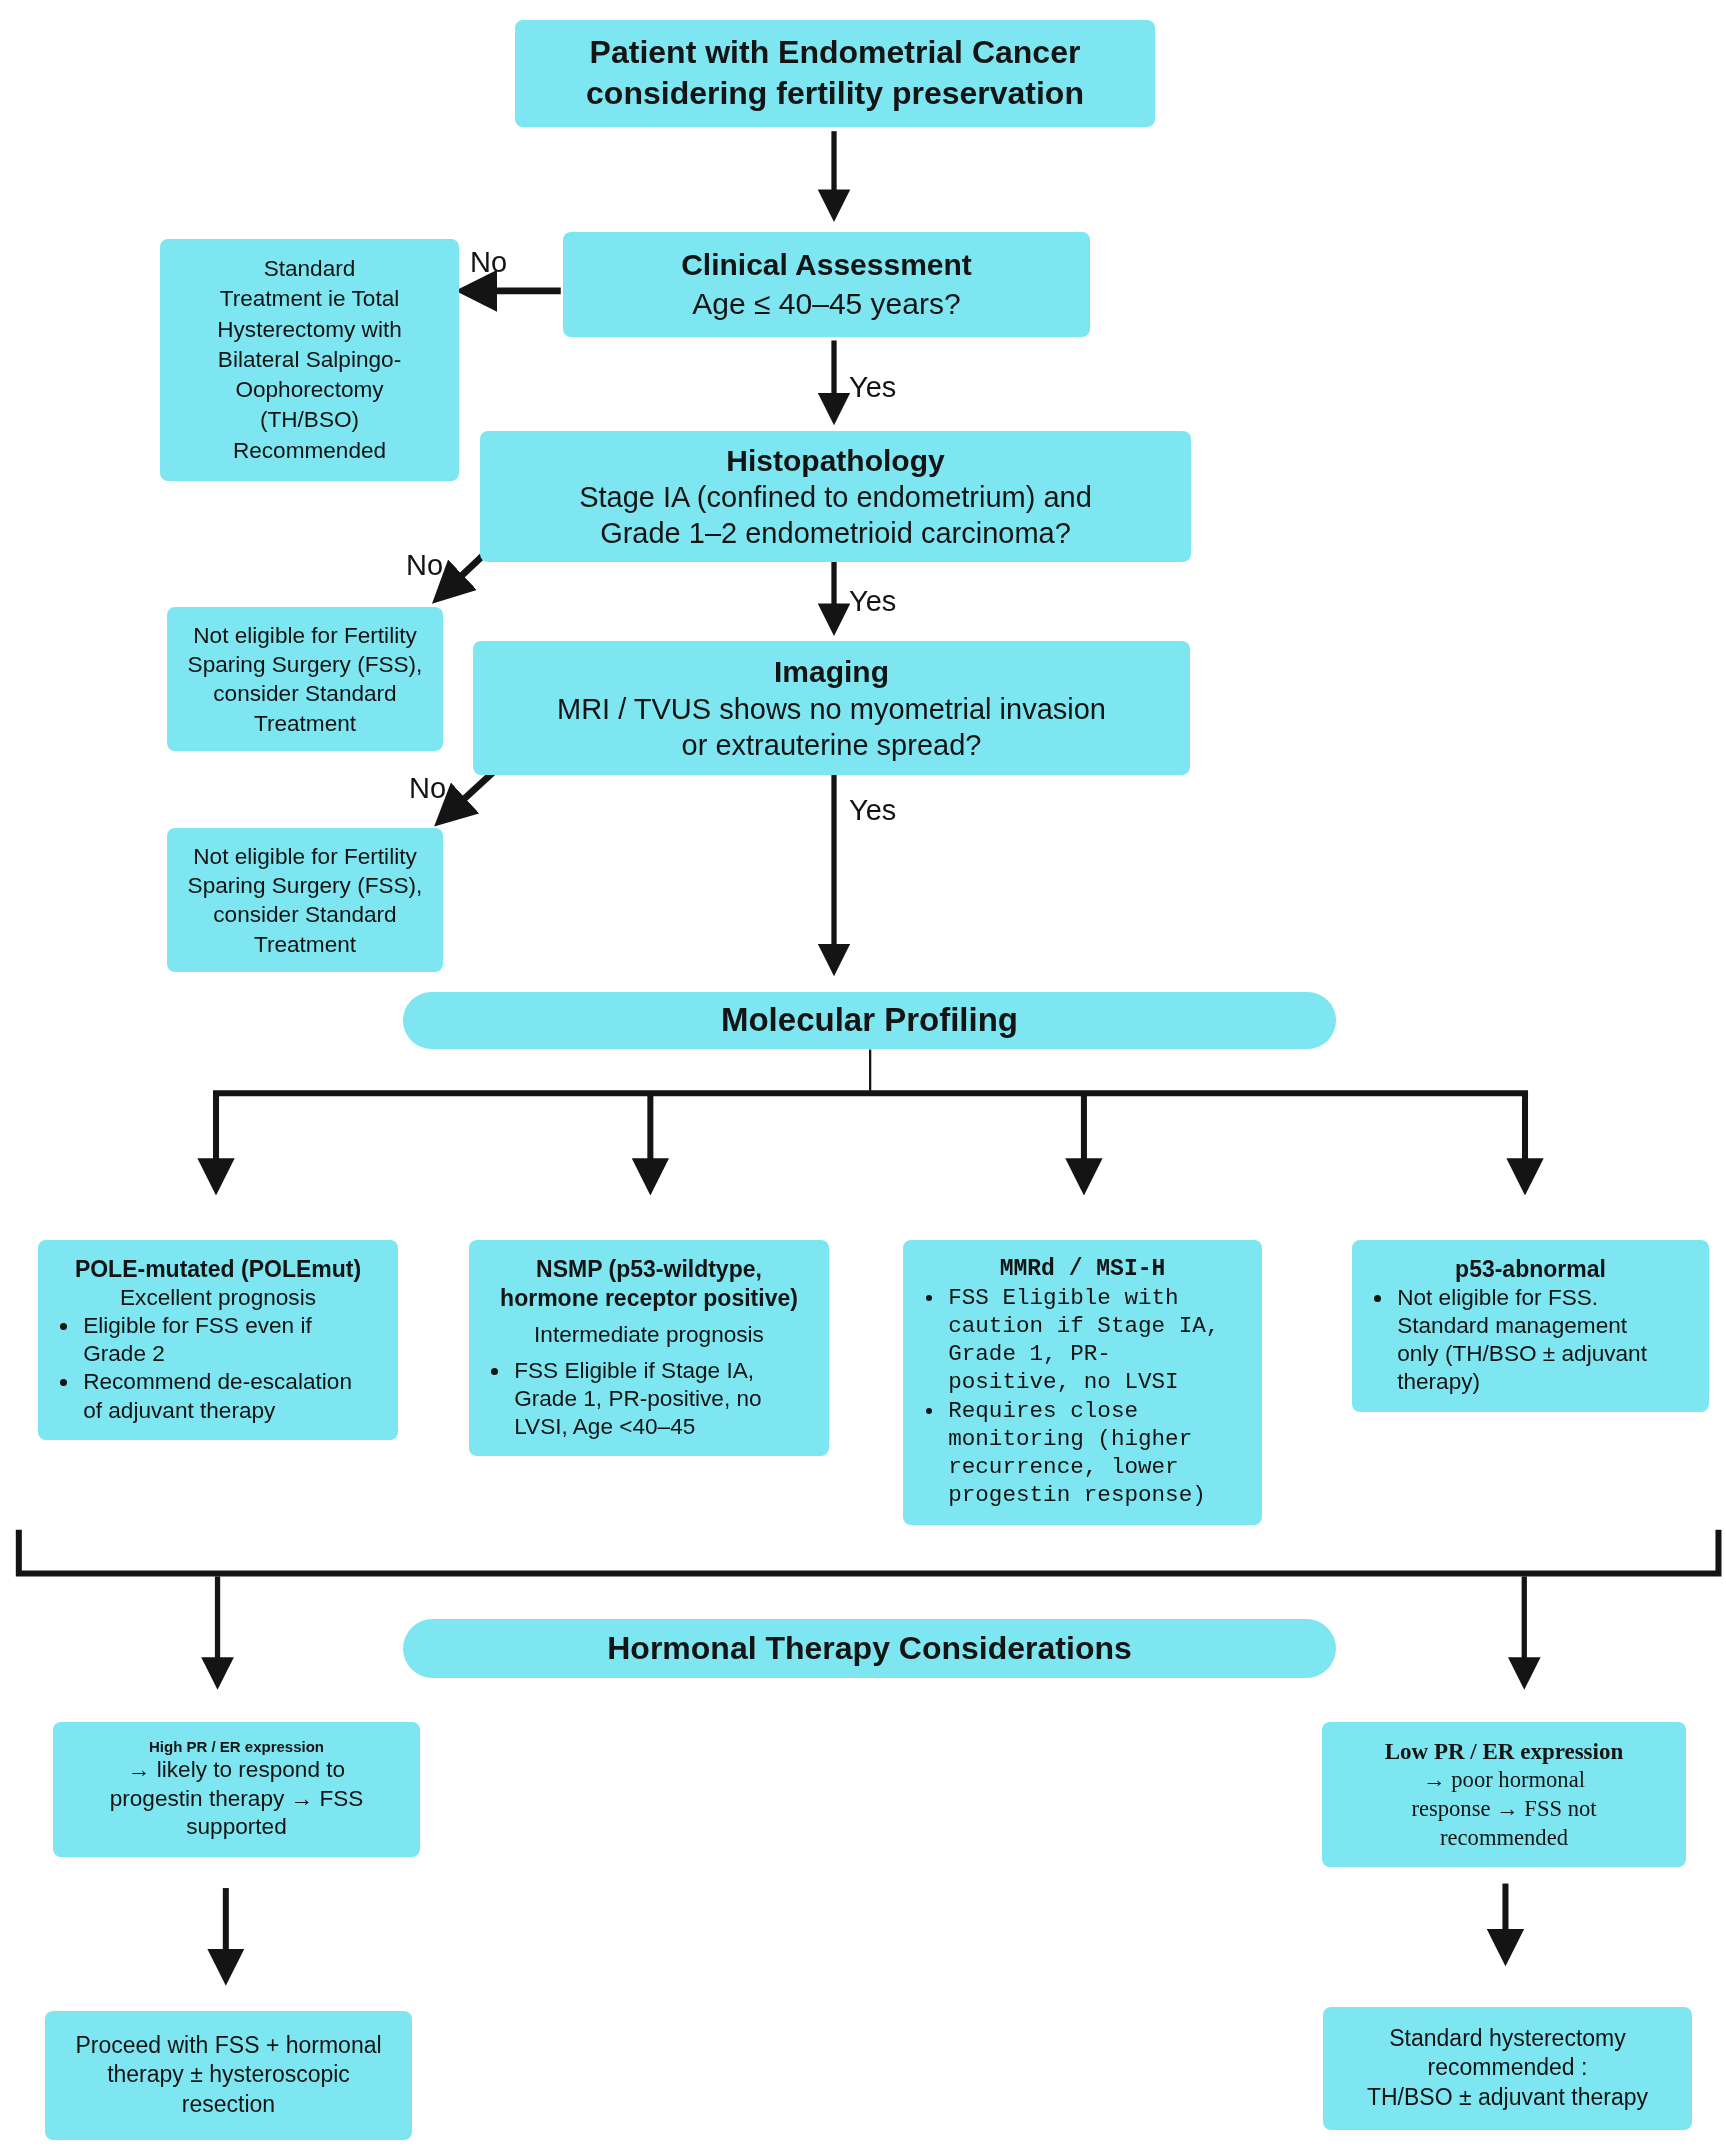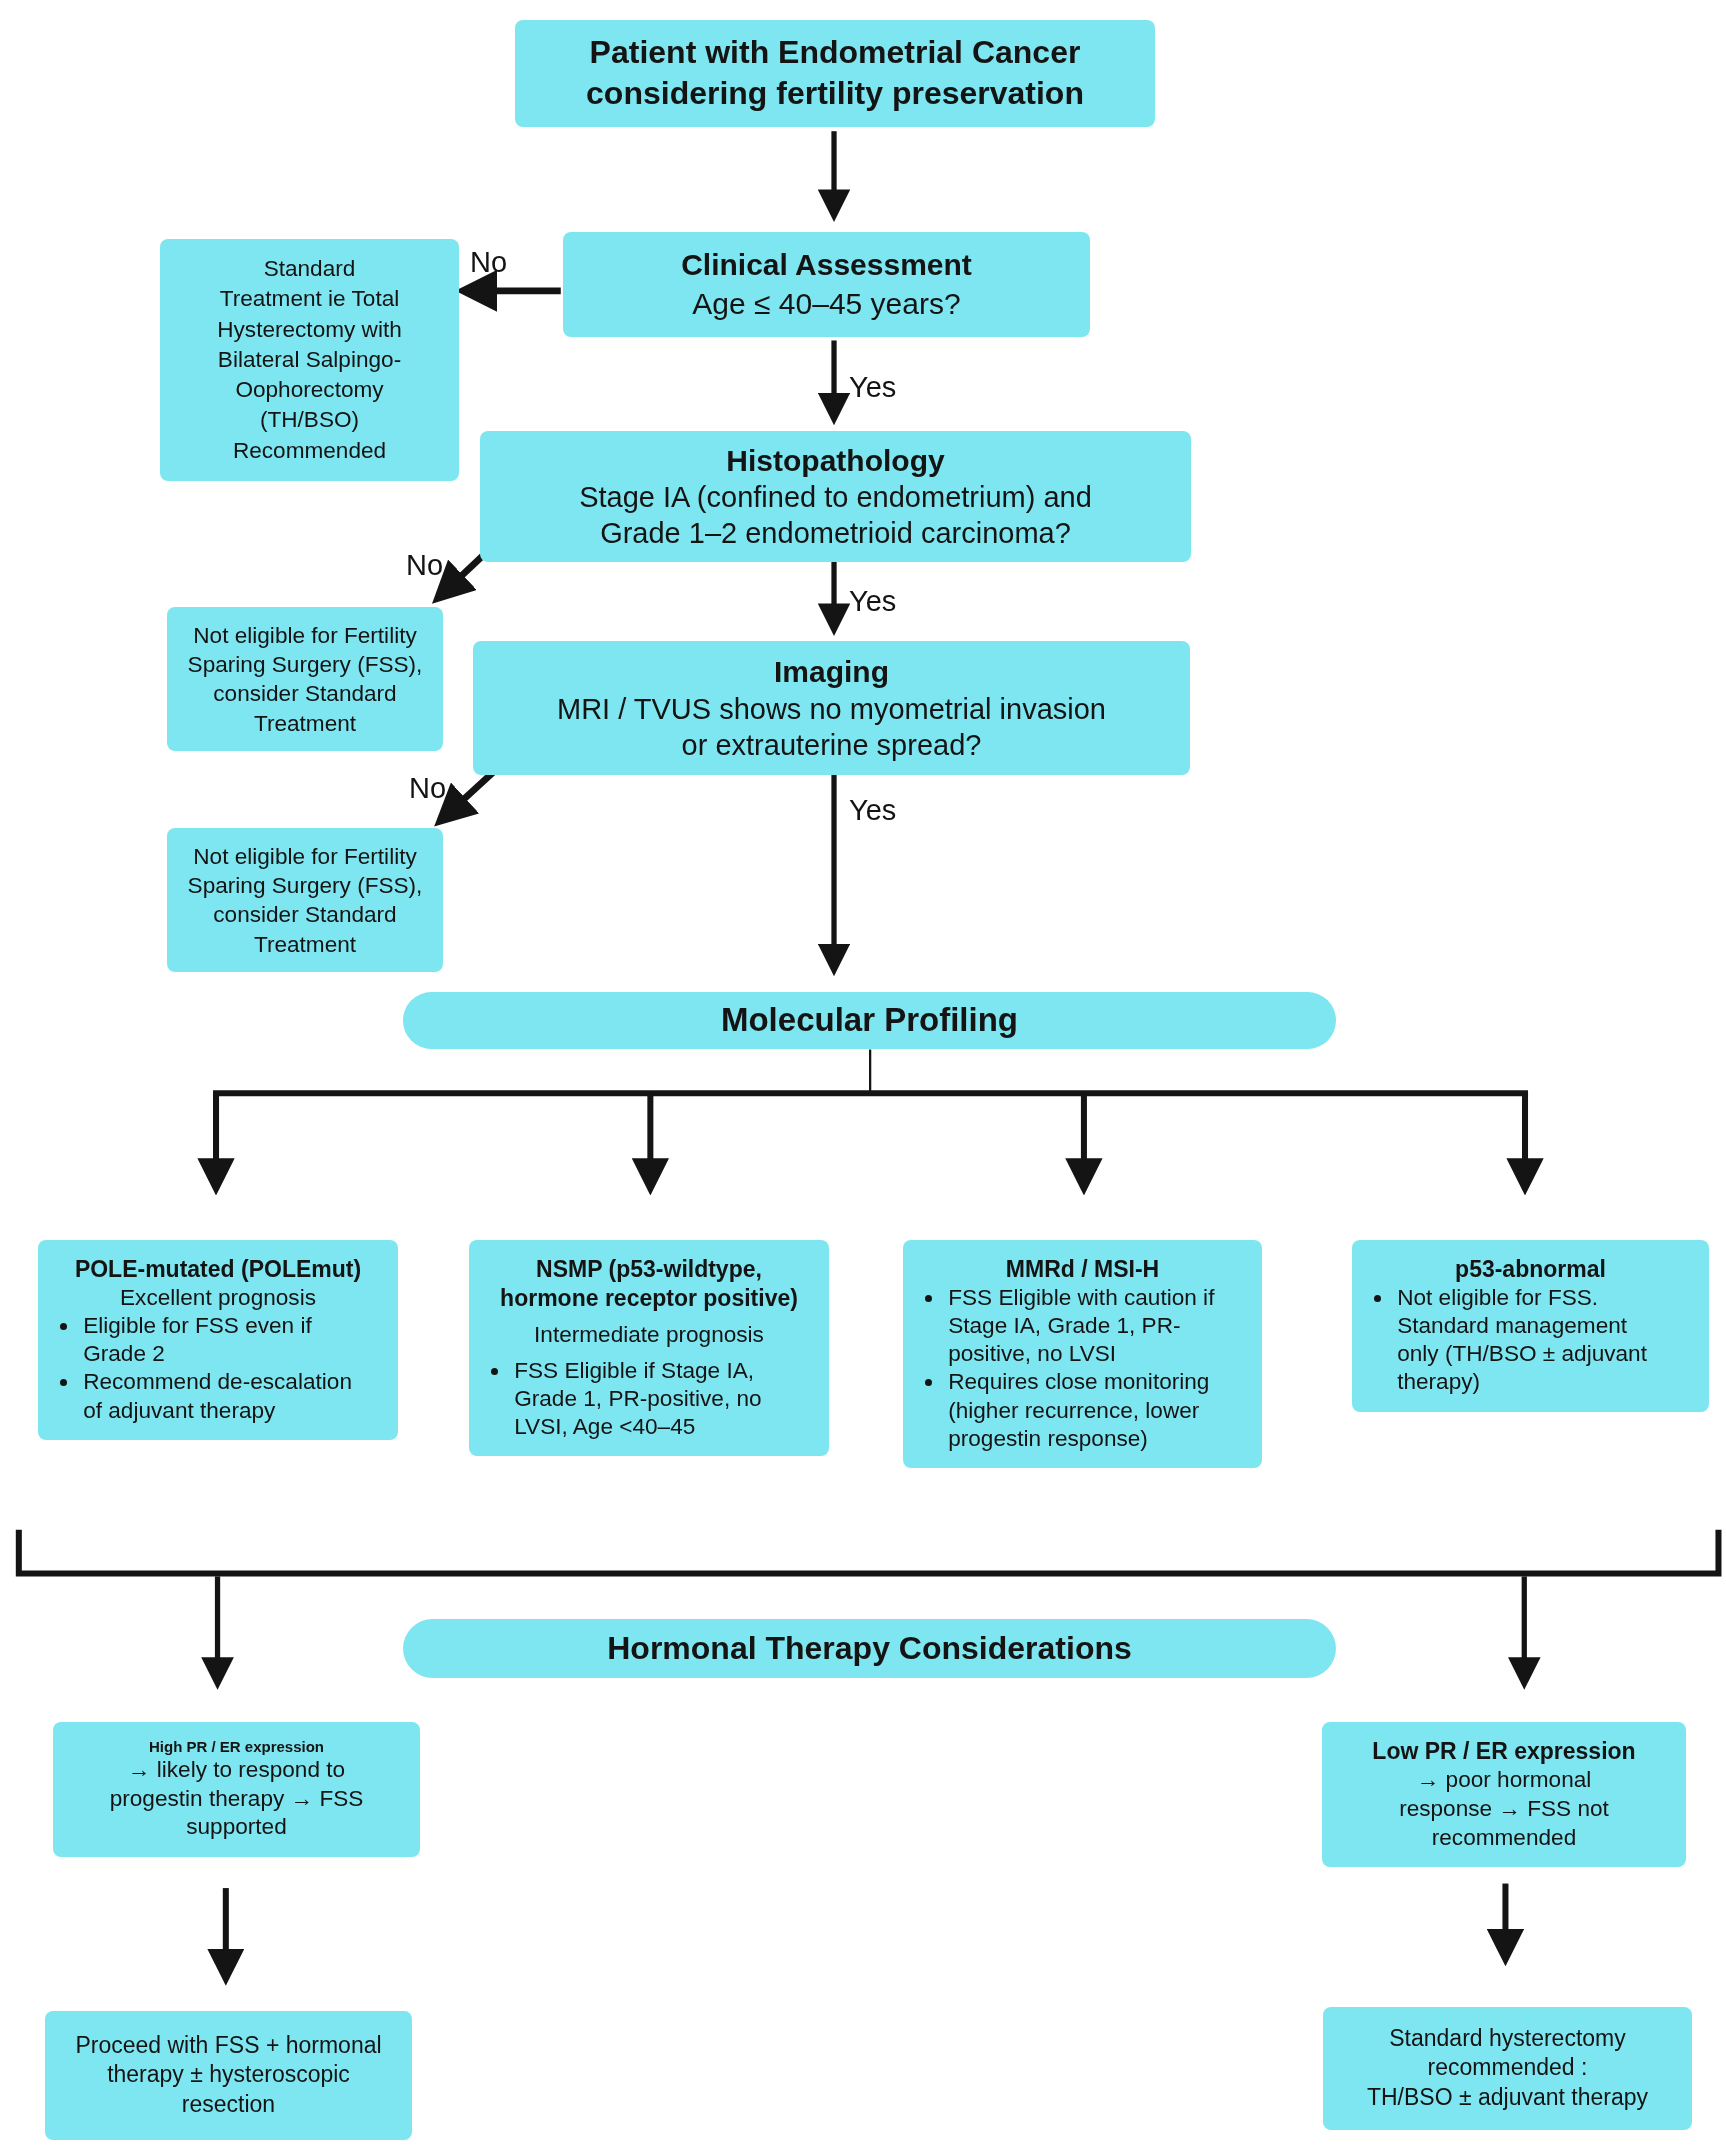--- a/index.html
+++ b/index.html
@@ -109,21 +109,21 @@
   </div>
 
   <div class="node mol" style="left:469px;top:1240px;width:360px;gap:8px;">
     <span class="ttl">NSMP (p53-wildtype, hormone receptor positive)</span>
     <span class="wrapln">Intermediate prognosis</span>
     <ul class="bullets">
       <li>FSS Eligible if Stage IA, Grade 1, PR-positive, no LVSI, Age &lt;40–45</li>
     </ul>
   </div>
 
-  <div class="node mol" style="left:903px;top:1240px;width:359px;">
+  <div class="node mol" style="left:903px;top:1240px;width:359px;font-family:Liberation Mono, monospace;">
     <span class="ttl">MMRd / MSI-H</span>
     <ul class="bullets">
       <li>FSS Eligible with caution if Stage IA, Grade 1, PR-positive, no LVSI</li>
       <li>Requires close monitoring (higher recurrence, lower progestin response)</li>
     </ul>
   </div>
 
   <div class="node mol" style="left:1352px;top:1240px;width:357px;">
     <span class="ttl">p53-abnormal</span>
     <ul class="bullets">
@@ -135,21 +135,21 @@
     <span>Hormonal Therapy Considerations</span>
   </div>
 
   <div class="node" style="left:53px;top:1722px;width:367px;padding:15px 12px;font-size:22.6px;line-height:1.27;">
     <span class="ttl" style="font-size:15px;">High PR / ER expression</span>
     <span class="ln">→ likely to respond to</span>
     <span class="ln">progestin therapy → FSS</span>
     <span class="ln">supported</span>
   </div>
 
-  <div class="node" style="left:1322px;top:1722px;width:364px;padding:15px 12px;font-size:22.6px;line-height:1.27;">
+  <div class="node" style="left:1322px;top:1722px;width:364px;padding:15px 12px;font-size:22.6px;line-height:1.27;font-family:Liberation Serif, serif;">
     <span class="ttl" style="font-size:23px;">Low PR / ER expression</span>
     <span class="ln">→ poor hormonal</span>
     <span class="ln">response → FSS not</span>
     <span class="ln">recommended</span>
   </div>
 
   <div class="node" style="left:1323px;top:2007px;width:369px;padding:16.6px 27px;font-size:23px;line-height:1.3;">
     <span class="wrapln">Standard hysterectomy recommended :</span>
     <span class="wrapln">TH/BSO ± adjuvant therapy</span>
   </div>

